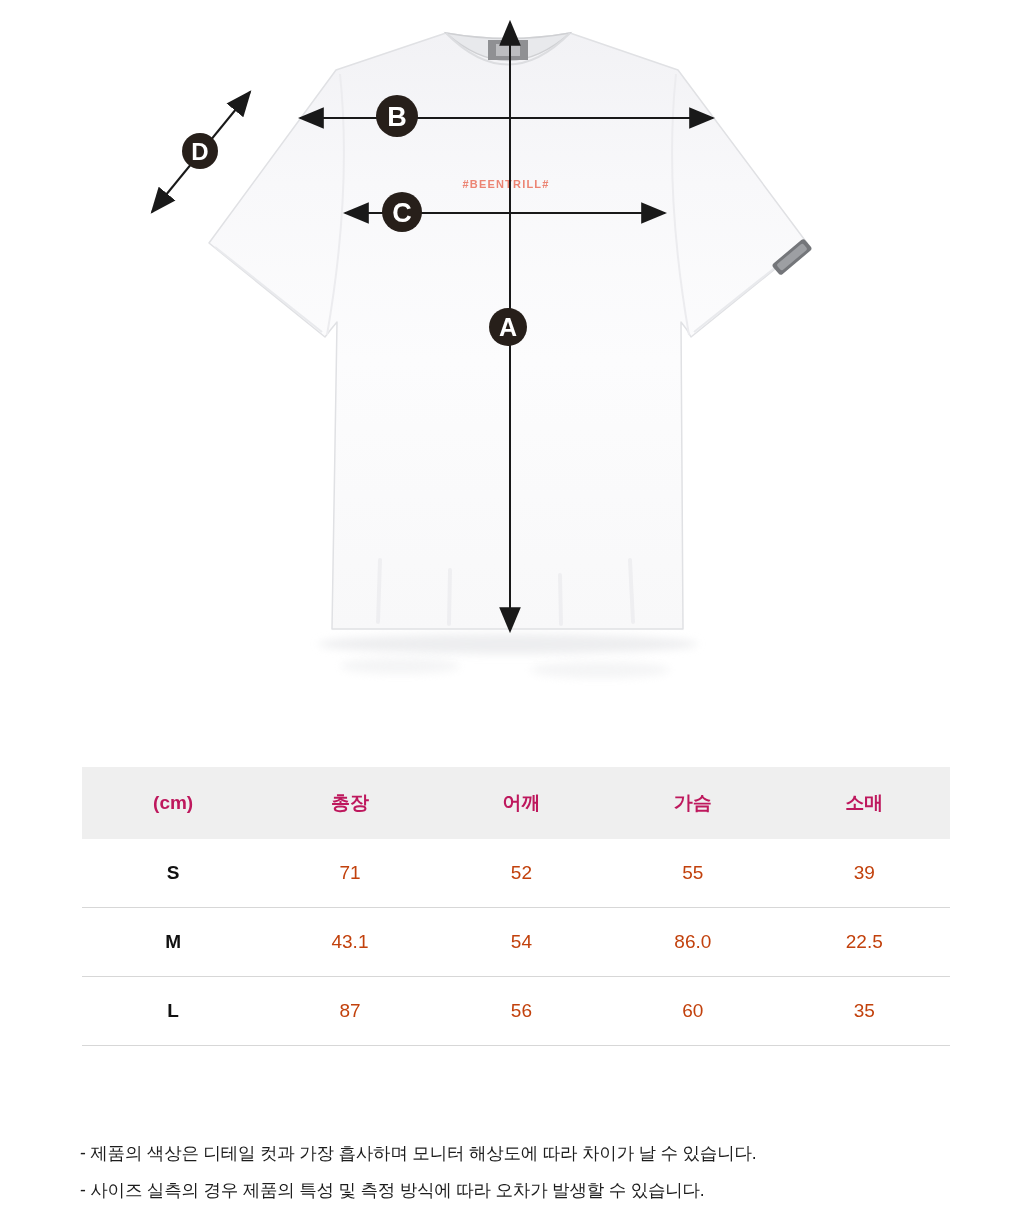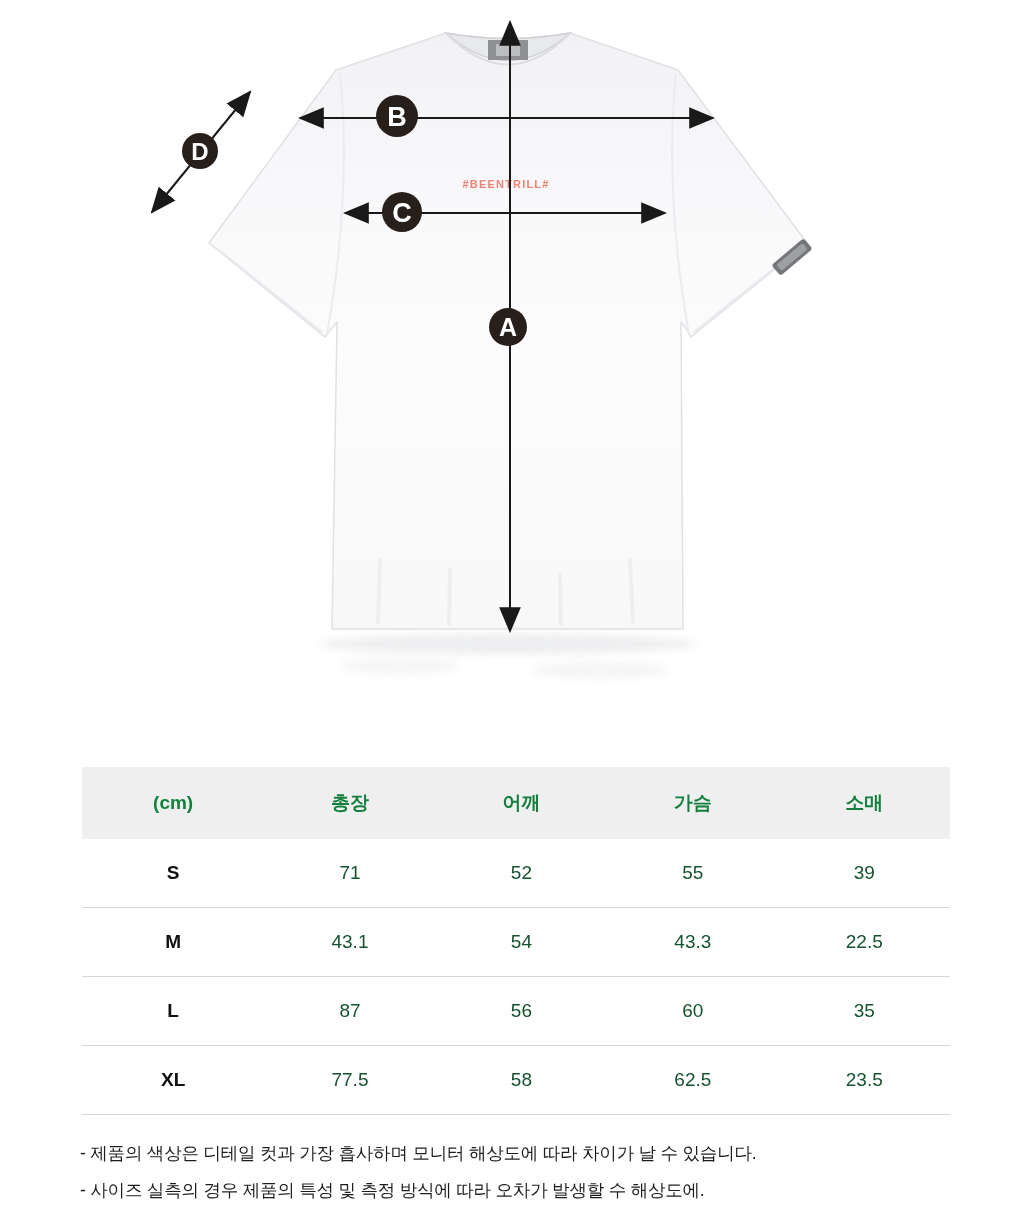--- a/index.html
+++ b/index.html
@@ -5,25 +5,25 @@
   html,body{margin:0;padding:0;background:#ffffff;}
   .canvas{
     position:relative;width:1024px;height:1208px;background:#ffffff;
     font-family:"Liberation Sans", sans-serif;overflow:hidden;
   }
   .tee-wrap{position:absolute;left:0;top:0;width:1024px;height:700px;}
   
   .size-guide{position:absolute;left:82px;top:767px;width:868px;}
   table.size-table{width:100%;border-collapse:collapse;table-layout:fixed;}
   table.size-table thead th{
-    background:#efefef;height:70px;font-size:19px;font-weight:700;color:#15803d;
+    background:#efefef;height:70px;font-size:19px;font-weight:700;color:#be185d;
     text-align:center;vertical-align:middle;border:none;
   }
   table.size-table tbody td{
-    height:66px;font-size:19px;color:#14532d;text-align:center;vertical-align:middle;
+    height:66px;font-size:19px;color:#c2410c;text-align:center;vertical-align:middle;
     border-bottom:1px solid #d7d7d7;background:#ffffff;
   }
   table.size-table tbody td.size-cell{font-weight:700;color:#111111;}
   
   .notes{position:absolute;left:80px;top:1135px;width:880px;font-size:17.5px;
     color:#1c1c1c;line-height:37px;letter-spacing:-0.2px;}
   .notes p{margin:0;}
 </style>
 </head>
 <body>
@@ -131,39 +131,32 @@
             <td class="size-cell">S</td>
             <td>71</td>
             <td>52</td>
             <td>55</td>
             <td>39</td>
           </tr>
           <tr>
             <td class="size-cell">M</td>
             <td>43.1</td>
             <td>54</td>
-            <td>43.3</td>
+            <td>86.0</td>
             <td>22.5</td>
           </tr>
           <tr>
             <td class="size-cell">L</td>
             <td>87</td>
             <td>56</td>
             <td>60</td>
             <td>35</td>
           </tr>
-          <tr>
-            <td class="size-cell">XL</td>
-            <td>77.5</td>
-            <td>58</td>
-            <td>62.5</td>
-            <td>23.5</td>
-          </tr>
         </tbody>
     </table>
   </div>
 
   <div class="notes">
     <p>- 제품의 색상은 디테일 컷과 가장 흡사하며 모니터 해상도에 따라 차이가 날 수 있습니다.</p>
-    <p>- 사이즈 실측의 경우 제품의 특성 및 측정 방식에 따라 오차가 발생할 수 해상도에.</p>
+    <p>- 사이즈 실측의 경우 제품의 특성 및 측정 방식에 따라 오차가 발생할 수 있습니다.</p>
   </div>
 
 </div>
 
 </body></html>

